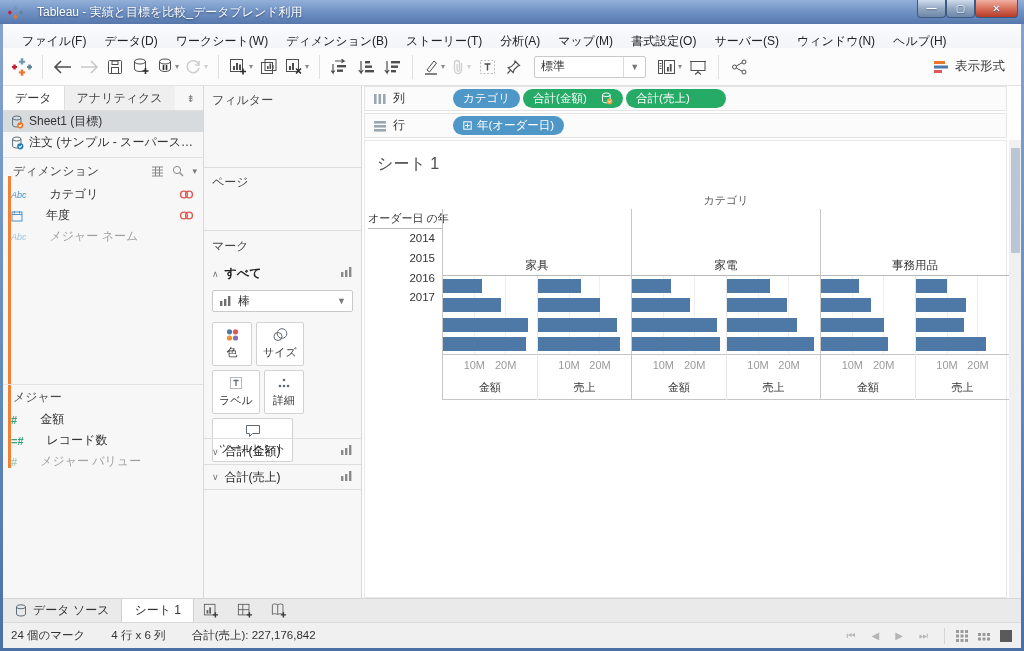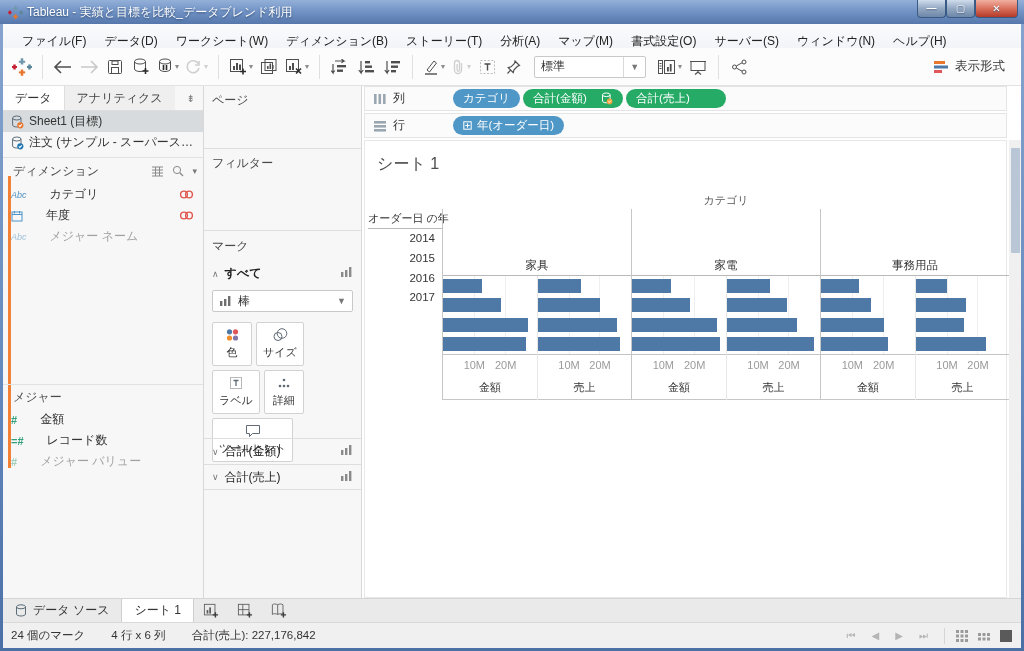--- a/index.html
+++ b/index.html
@@ -4,21 +4,21 @@
 <style>
   * { margin:0; padding:0; box-sizing:border-box; }
   html,body { width:1024px; height:651px; overflow:hidden;
     font-family:"Liberation Sans","DejaVu Sans",sans-serif; }
   .window { position:relative; width:1024px; height:651px;
     background:linear-gradient(180deg,#88a5cf 0%,#6388bd 60%,#4a70a6 100%); }
   
   .titlebar { position:absolute; top:0; left:0; right:0; height:24px;
     display:flex; align-items:center; padding-left:8px;
     background:linear-gradient(180deg,#93b0d8 0%,#7394c6 45%,#5577ab 100%); }
-  .titlebar .apptitle { color:#fff; font-size:12px; text-shadow:0 1px 2px #2c4a73; margin-left:4px; }
+  .titlebar .apptitle { color:#fff; font-size:12px; text-shadow:0 1px 2px #2c4a73; margin-left:14px; }
   .winbtns { position:absolute; top:0; right:6px; display:flex; }
   .winbtn { width:29px; height:18px; border:1px solid #3a5a86; border-top:none;
     border-radius:0 0 4px 4px; display:flex; align-items:center; justify-content:center;
     color:#fff; font-size:10px; font-weight:bold;
     background:linear-gradient(180deg,#cfdcec 0%,#93a8c2 50%,#6e87a8 100%); text-shadow:0 1px 1px #41597a; }
   .winbtn.close { width:43px;
     background:linear-gradient(180deg,#f0b0a2 0%,#d9705c 50%,#b43a28 100%); }
   
   .client { position:absolute; top:24px; left:3px; right:3px; bottom:3px; background:#fff; overflow:hidden; }
   
@@ -438,25 +438,25 @@
               </div>
               <div class="field-row">
                 <span class="num-ic dim2">#</span>
                 <span class="flabel muted">メジャー バリュー</span>
               </div>
             </div>
         </div>
       </div>
 
       <div class="cardspane">
+        <div class="card" style="height:82px;">
+          <span class="card-label">フィルター</span>
+        </div>
         <div class="card" style="height:63px;">
           <span class="card-label">ページ</span>
-        </div>
-        <div class="card" style="height:82px;">
-          <span class="card-label">フィルター</span>
         </div>
         <div class="marks-head">
           <span class="card-label">マーク</span>
         </div>
         <div class="marks-all">
           <span style="font-size:9px;color:#777;">∧</span>
           <b style="font-weight:bold;">すべて</b>
           <span class="bars-ic">
             <svg width="13" height="12" viewBox="0 0 13 12">
                 <rect x="1" y="6" width="2.4" height="5" fill="#8a8a8a"></rect>

